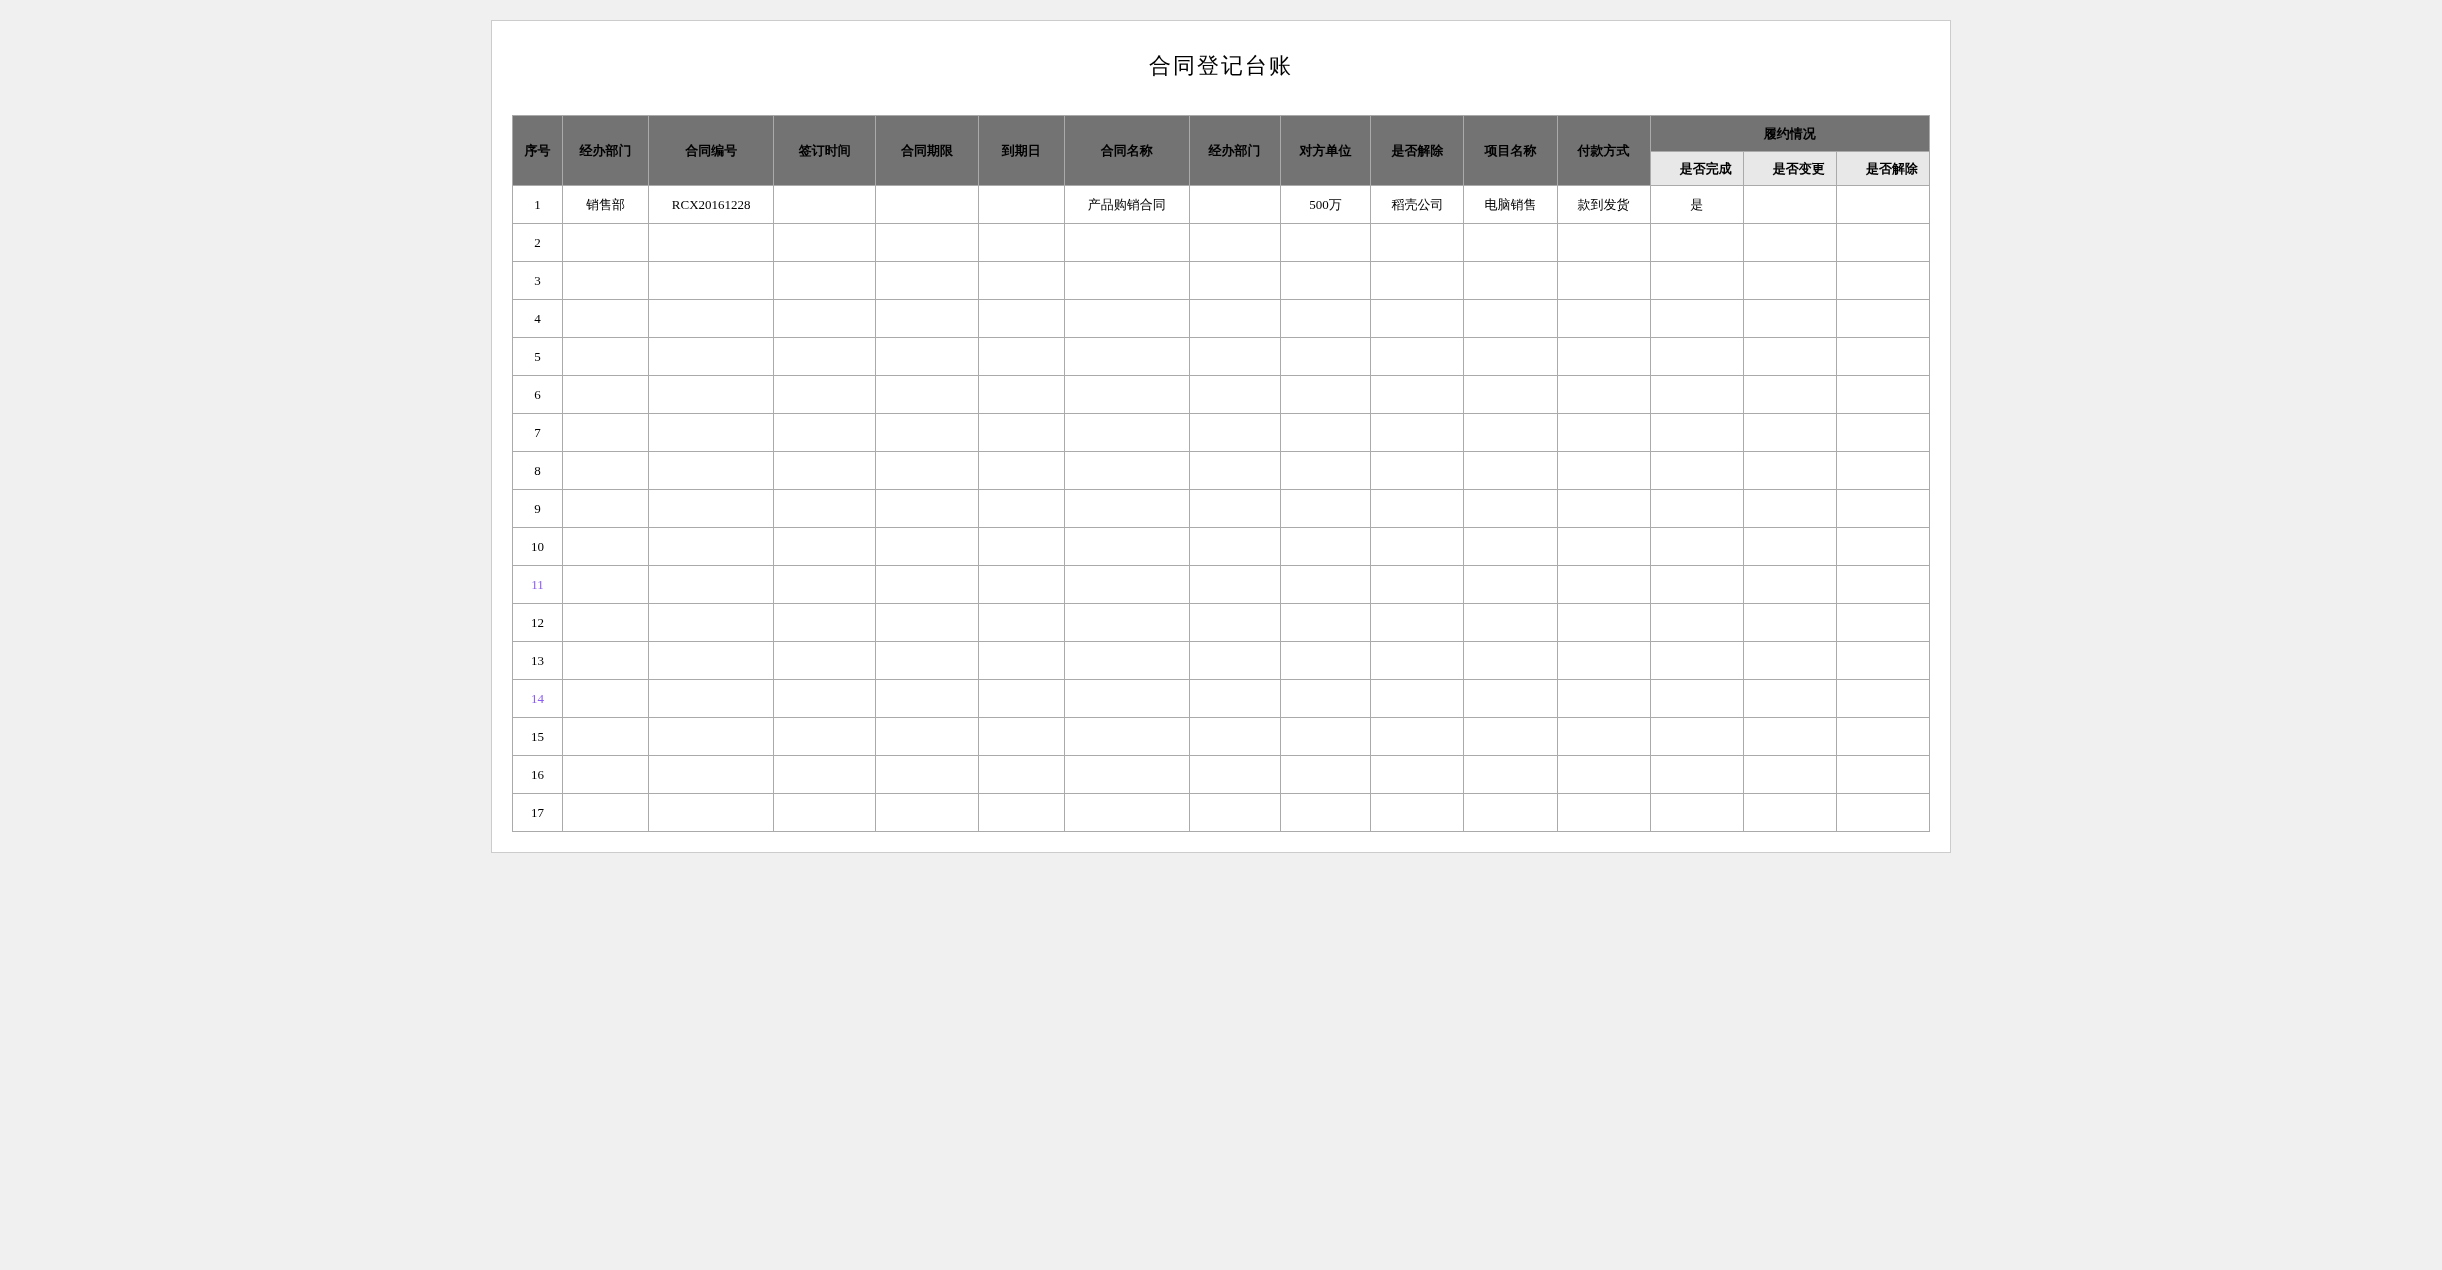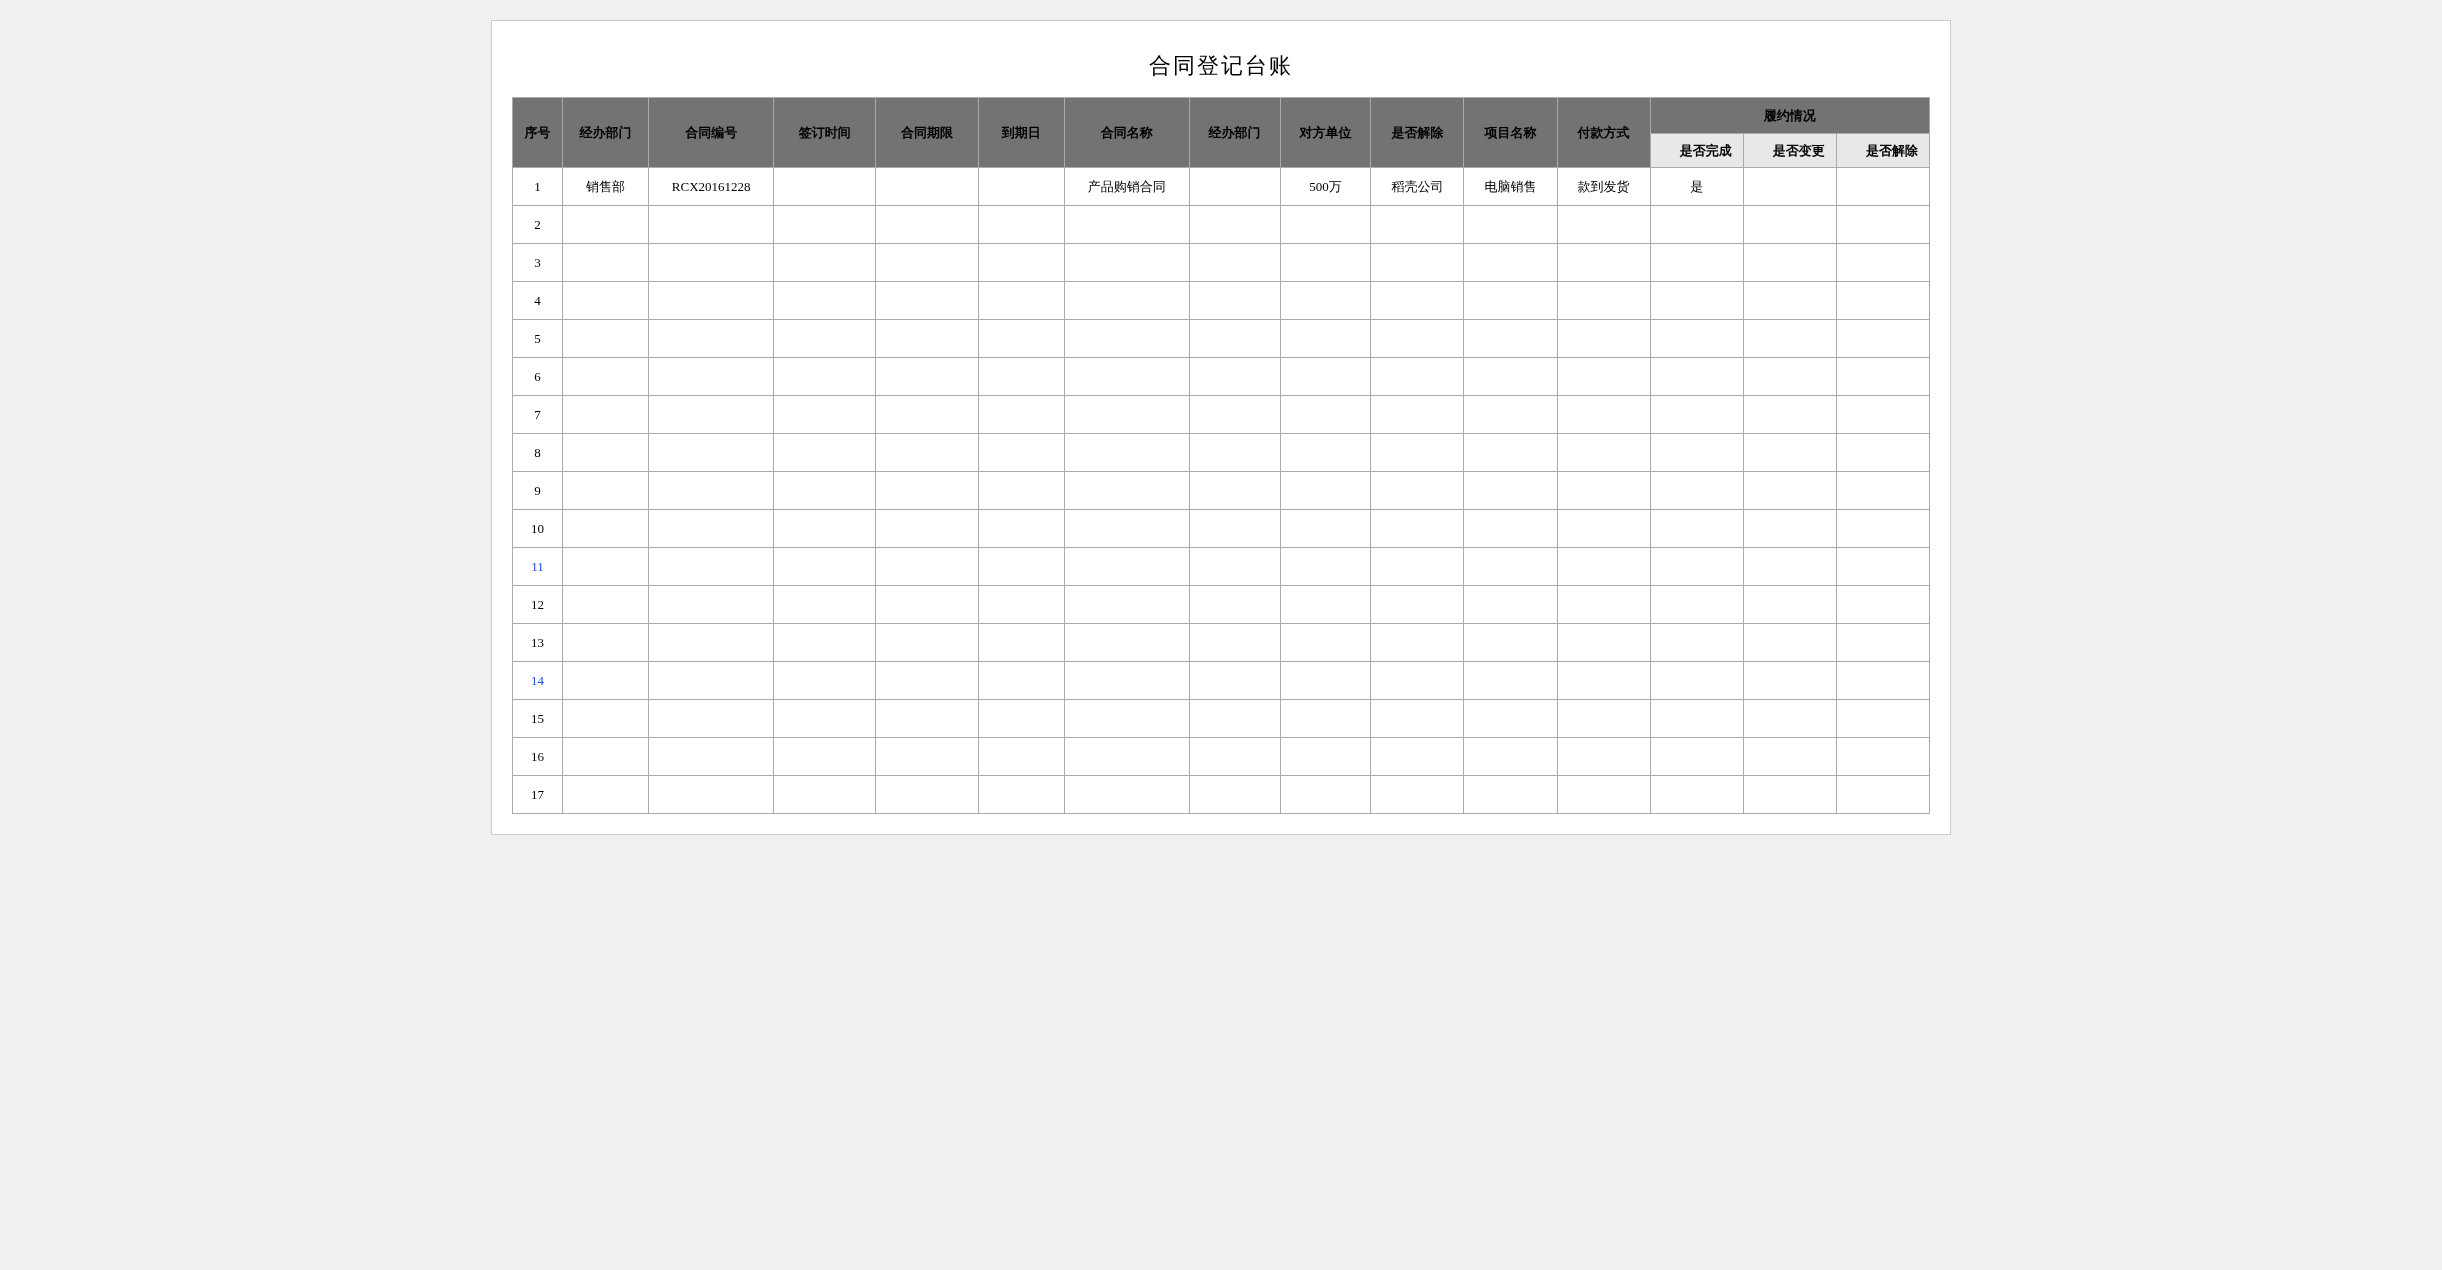--- a/index.html
+++ b/index.html
@@ -15,21 +15,21 @@
     .page-container {
       background: #ffffff;
       border: 1px solid #cccccc;
       width: 1460px;
       padding: 30px 20px 20px 20px;
     }
     .page-title {
       text-align: center;
       font-size: 22px;
       font-weight: normal;
-      margin-bottom: 16px;
+      margin-bottom: 34px;
       letter-spacing: 2px;
     }
     .main-table {
       width: 100%;
       border-collapse: collapse;
       table-layout: fixed;
     }
     .main-table th, .main-table td {
       border: 1px solid #aaaaaa;
       text-align: center;
@@ -49,21 +49,21 @@
       padding-left: 20px;
     }
     .main-table tbody tr td {
       background: #ffffff;
     }
     .main-table tbody tr:nth-child(odd) td {
       background: #ffffff;
     }
     
     .row-highlight-blue td {
-      color: #1d4ed8;
+      color: #8b5cf6;
     }
     col.col-seq    { width: 44px; }
     col.col-dept   { width: 76px; }
     col.col-num    { width: 110px; }
     col.col-sign   { width: 90px; }
     col.col-period { width: 90px; }
     col.col-due    { width: 76px; }
     col.col-name   { width: 110px; }
     col.col-target { width: 80px; }
     col.col-price  { width: 80px; }

